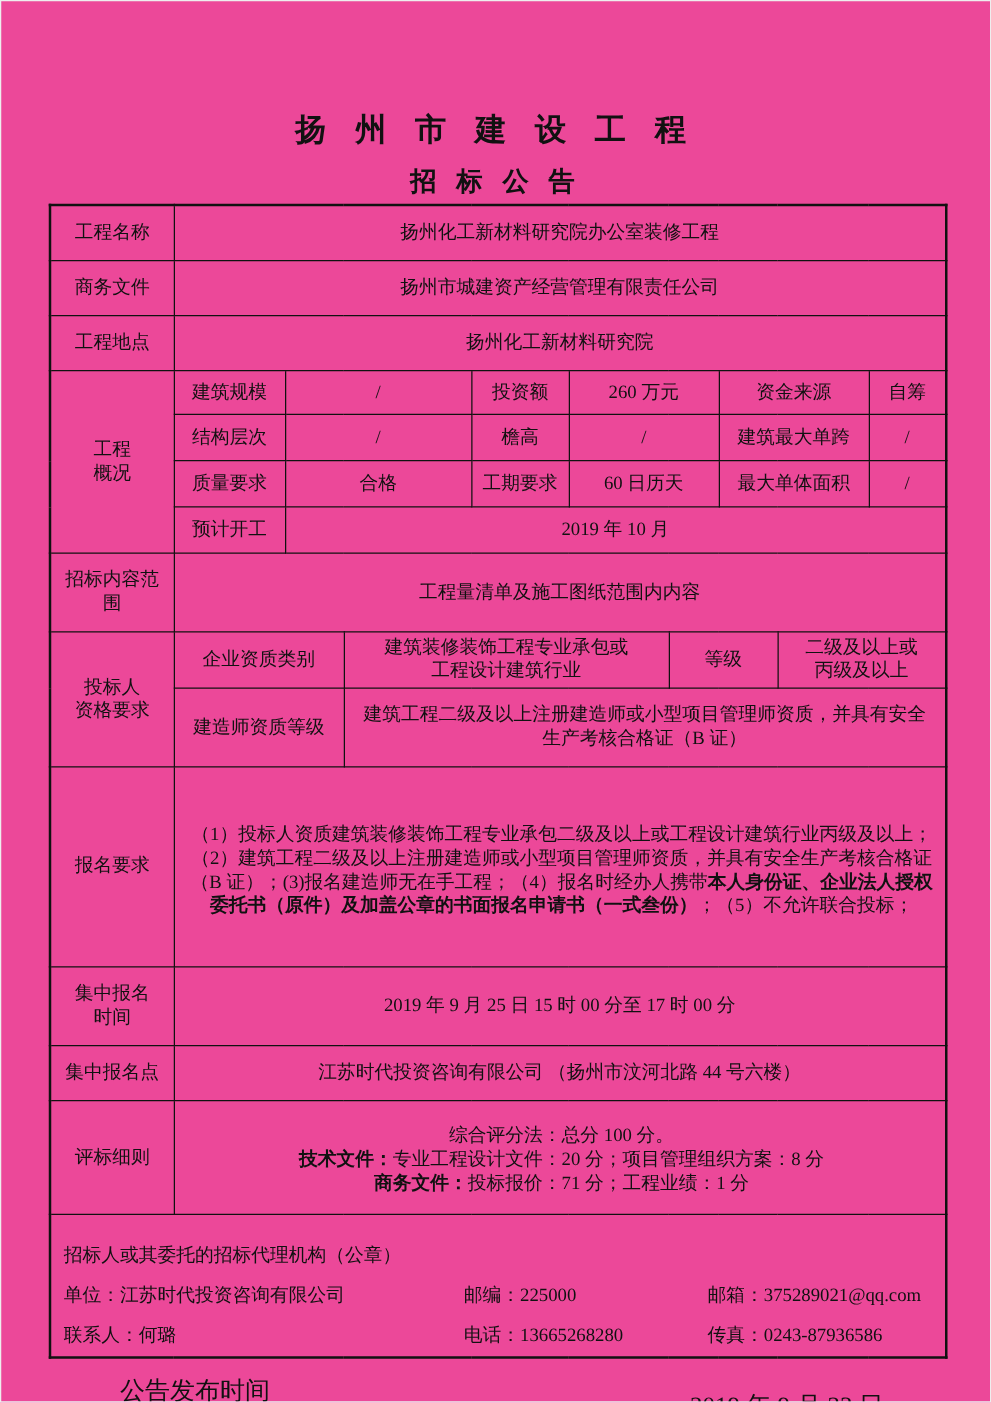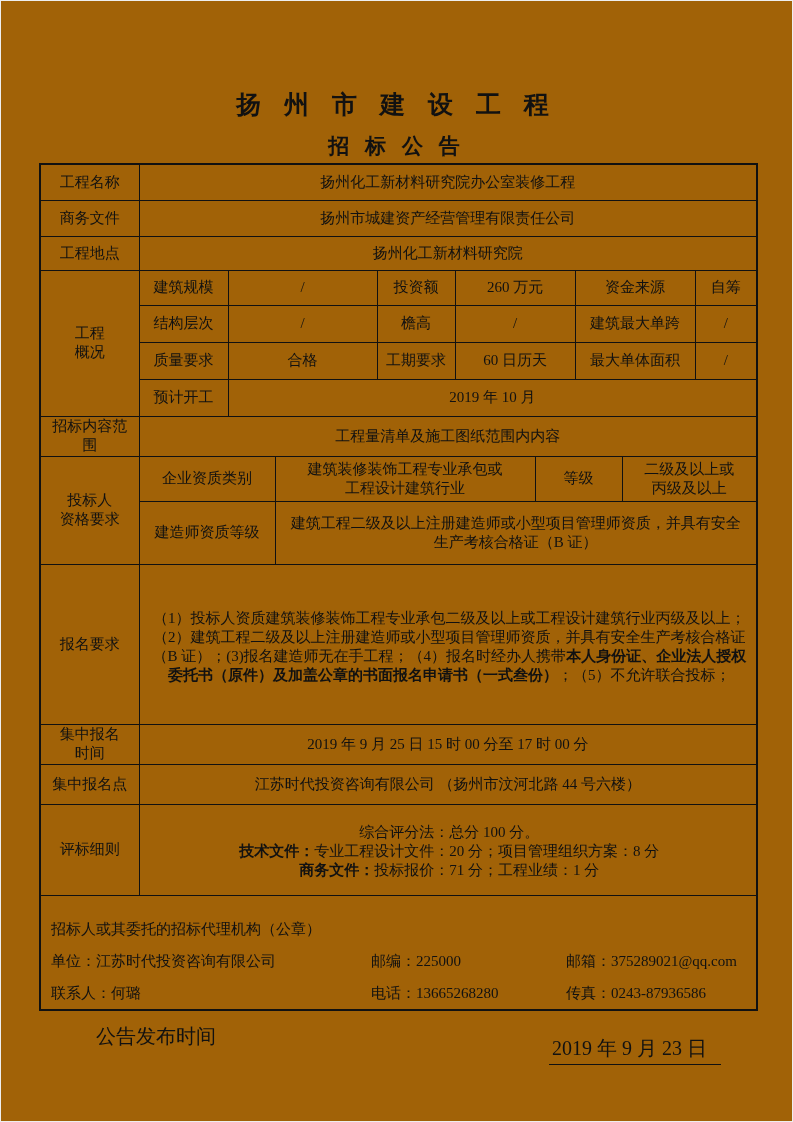--- a/index.html
+++ b/index.html
@@ -1,41 +1,41 @@
 <!DOCTYPE html>
 <html><head>
 <meta charset="utf-8">
 <style>
   * { margin:0; padding:0; box-sizing:border-box; }
   html,body { background:#fff; }
   body { font-family:"Liberation Serif","DejaVu Serif",serif; color:#111; }
   .page {
     position:relative; width:793px; height:1122px; margin:0 auto;
-    background:#a16207; border:1px solid #eee; overflow:hidden;
+    background:#ec4899; border:1px solid #eee; overflow:hidden;
   }
   .doc-title {
     margin-top:88px; text-align:center;
     font-family:"Liberation Sans","DejaVu Sans",sans-serif;
     font-weight:bold; font-size:25px; letter-spacing:8px; line-height:30px;
   }
   .doc-subtitle {
     margin-top:14px; margin-bottom:4px; text-align:center;
     font-family:"Liberation Sans","DejaVu Sans",sans-serif;
     font-weight:bold; font-size:21px; letter-spacing:5px; line-height:26px;
   }
   table.tender {
     width:717px; margin-left:38px; border-collapse:collapse; table-layout:fixed;
     border:2px solid #111;
   }
   table.tender td {
     border:1px solid #111; font-size:15px; text-align:center; vertical-align:middle;
     line-height:19px; overflow:hidden;
   }
   .pre { white-space:pre-line; }
-  td.labelcell { padding:0 9px; }
+  td.labelcell { padding:12px 9px; }
   td.left { text-align:left; }
   td.just { text-align:justify; text-justify:inter-ideograph; }
   td.reg-cell { padding:6px 8px 0 11px; line-height:32px; }
   td.builder-cell { padding:0 10px; line-height:30px; }
   td.eval-cell { padding:4px 8px 0 11px; line-height:29px; }
   td.grade-cell { padding:0 8px; }
   .b { font-weight:bold; }
   .u { text-underline-offset:3px; }
   td.agency-cell { vertical-align:top; padding-top:17px; text-align:left; }
   .agency-line { position:relative; height:32px; line-height:32px; }

